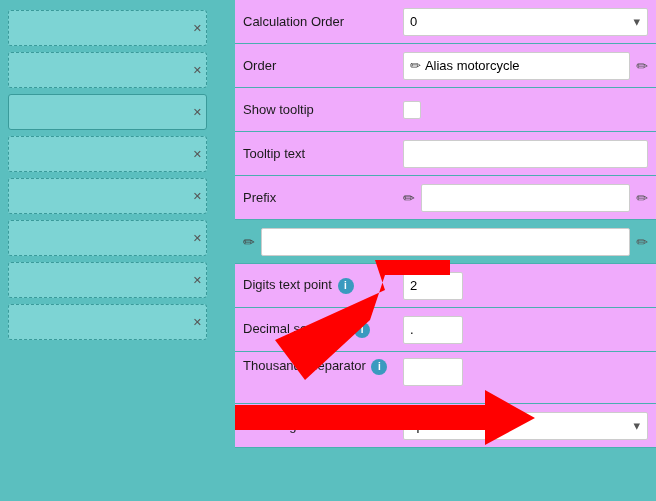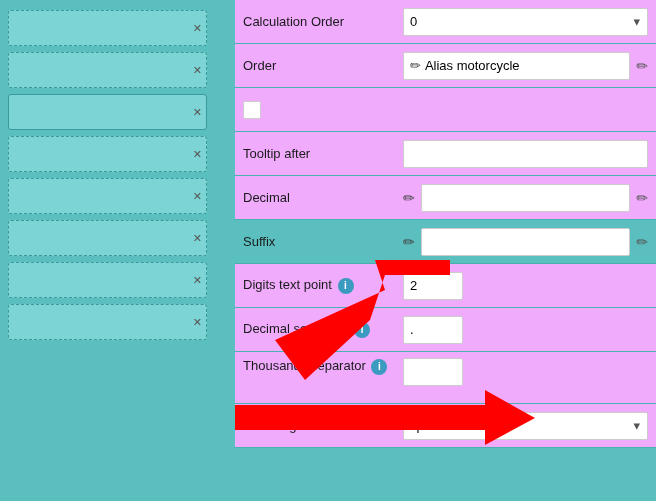--- a/index.html
+++ b/index.html
@@ -215,43 +215,43 @@
       <div class="form-control">
         <div class="alias-value">
           <span class="pencil-icon">✏</span>
           <span>Alias motorcycle</span>
         </div>
         <span class="pencil-icon" style="color:#555;">✏</span>
       </div>
     </div>
 
     <div class="form-row">
+      <div class="form-label">Show tooltip</div>
       <div class="form-control">
         <div class="checkbox-field"></div>
       </div>
     </div>
 
     <div class="form-row">
-      <div class="form-label">Tooltip after</div>
+      <div class="form-label">Tooltip text</div>
       <div class="form-control">
         <input type="text" class="input-field" value="" style="">
       </div>
     </div>
 
     <div class="form-row">
-      <div class="form-label">Decimal</div>
+      <div class="form-label">Prefix</div>
       <div class="form-control">
         <span class="pencil-icon">✏</span>
         <input type="text" class="input-field" value="" style="">
         <span class="pencil-icon" style="color:#555;">✏</span>
       </div>
     </div>
 
     <div class="form-row suffix-row">
-      <div class="form-label">Suffix</div>
       <div class="form-control">
         <span class="pencil-icon">✏</span>
         <input type="text" class="input-field" value="" style="">
         <span class="pencil-icon" style="color:#555;">✏</span>
       </div>
     </div>
 
     <div class="form-row">
       <div class="form-label">
         <span>Digits text point</span>

